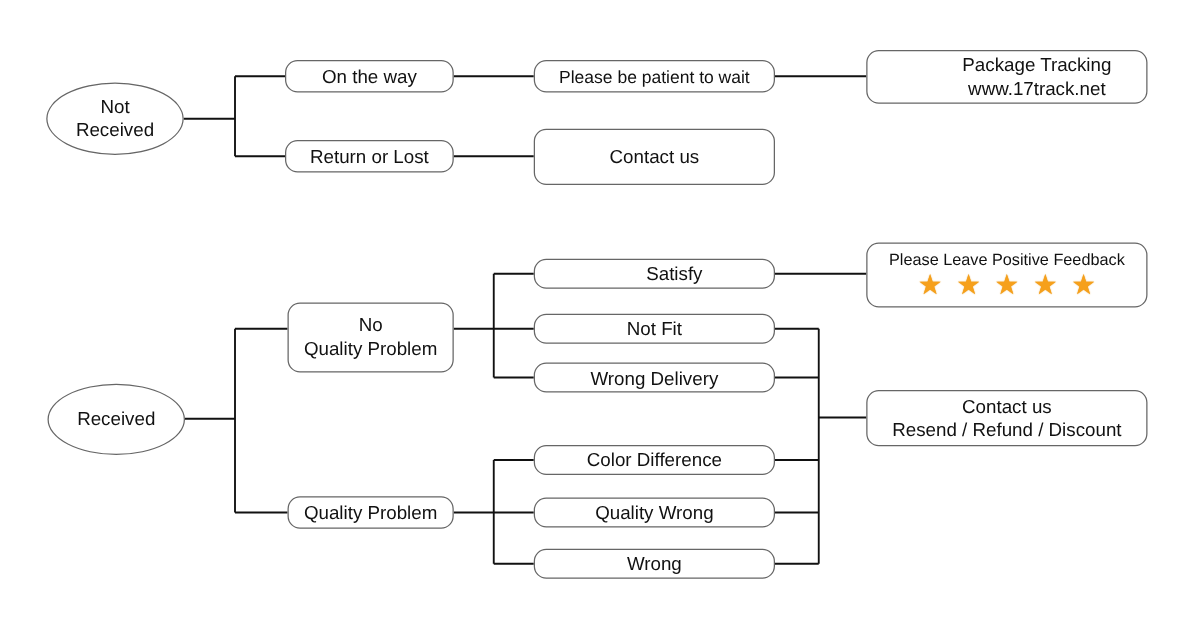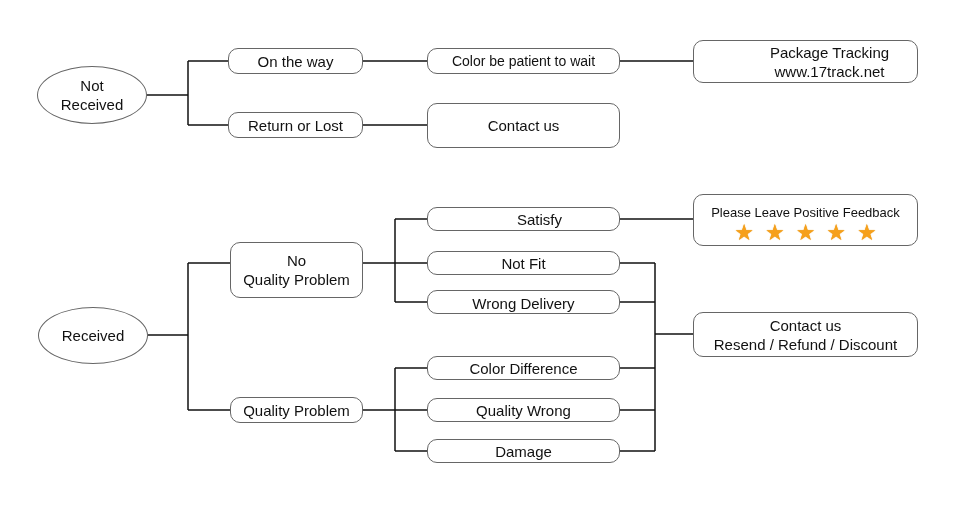--- a/index.html
+++ b/index.html
@@ -83,21 +83,21 @@
 
   <div class="node ellipse" style="left:37px; top:66px; width:110px; height:58px; padding:0 14px;">
     <span>Not Received</span>
   </div>
 
   <div class="node box" style="left:228px; top:112px; width:135px; height:26px;">
     <span>Return or Lost</span>
   </div>
 
   <div class="node box small" style="left:427px; top:48px; width:193px; height:26px;">
-    <span>Color be patient to wait</span>
+    <span>Please be patient to wait</span>
   </div>
 
   <div class="node box" style="left:693px; top:40px; width:225px; height:43px;padding-left:48px;">
     <div>Package Tracking</div>
     <div>www.17track.net</div>
   </div>
 
   <div class="node box" style="left:427px; top:103px; width:193px; height:45px;">
     <div>Contact us</div>
   </div>
@@ -129,24 +129,24 @@
 
   <div class="node box" style="left:427px; top:356px; width:193px; height:24px;">
     <span>Color Difference</span>
   </div>
 
   <div class="node box" style="left:427px; top:398px; width:193px; height:24px;">
     <span>Quality Wrong</span>
   </div>
 
   <div class="node box" style="left:427px; top:439px; width:193px; height:24px;">
-    <span>Damage</span>
+    <span>Wrong</span>
   </div>
 
-  <div class="node box" style="left:693px; top:194px; width:225px; height:52px;justify-content:flex-end;">
+  <div class="node box" style="left:693px; top:194px; width:225px; height:52px;">
     <div class="feedback-title">Please Leave Positive Feedback</div>
     <div class="stars">★★★★★</div>
   </div>
 
   <div class="node box" style="left:693px; top:312px; width:225px; height:45px;">
     <div>Contact us</div>
     <div>Resend / Refund / Discount</div>
   </div>
 
 </div>

